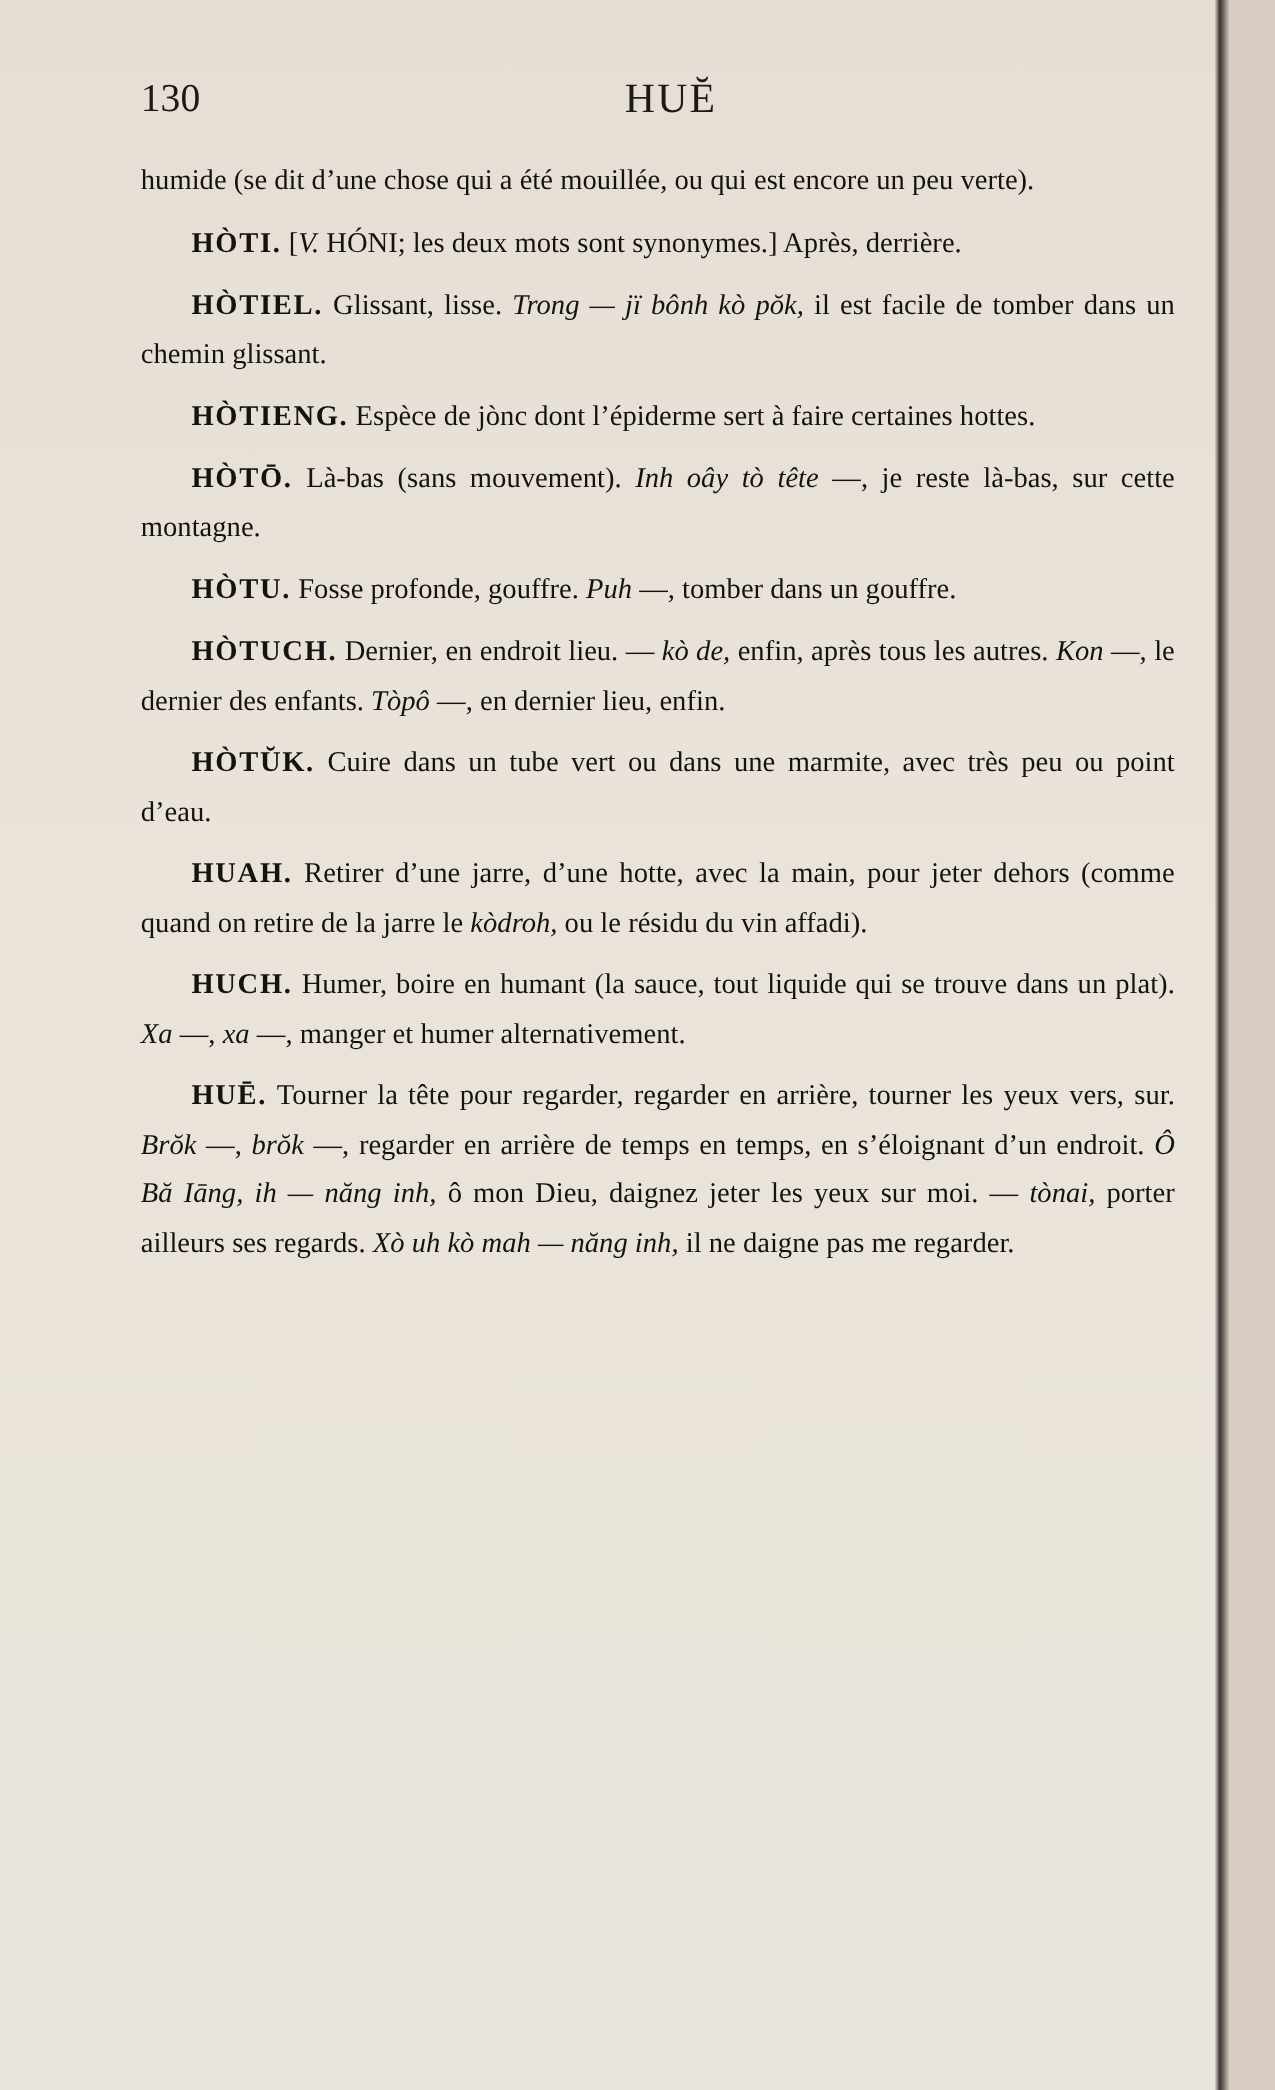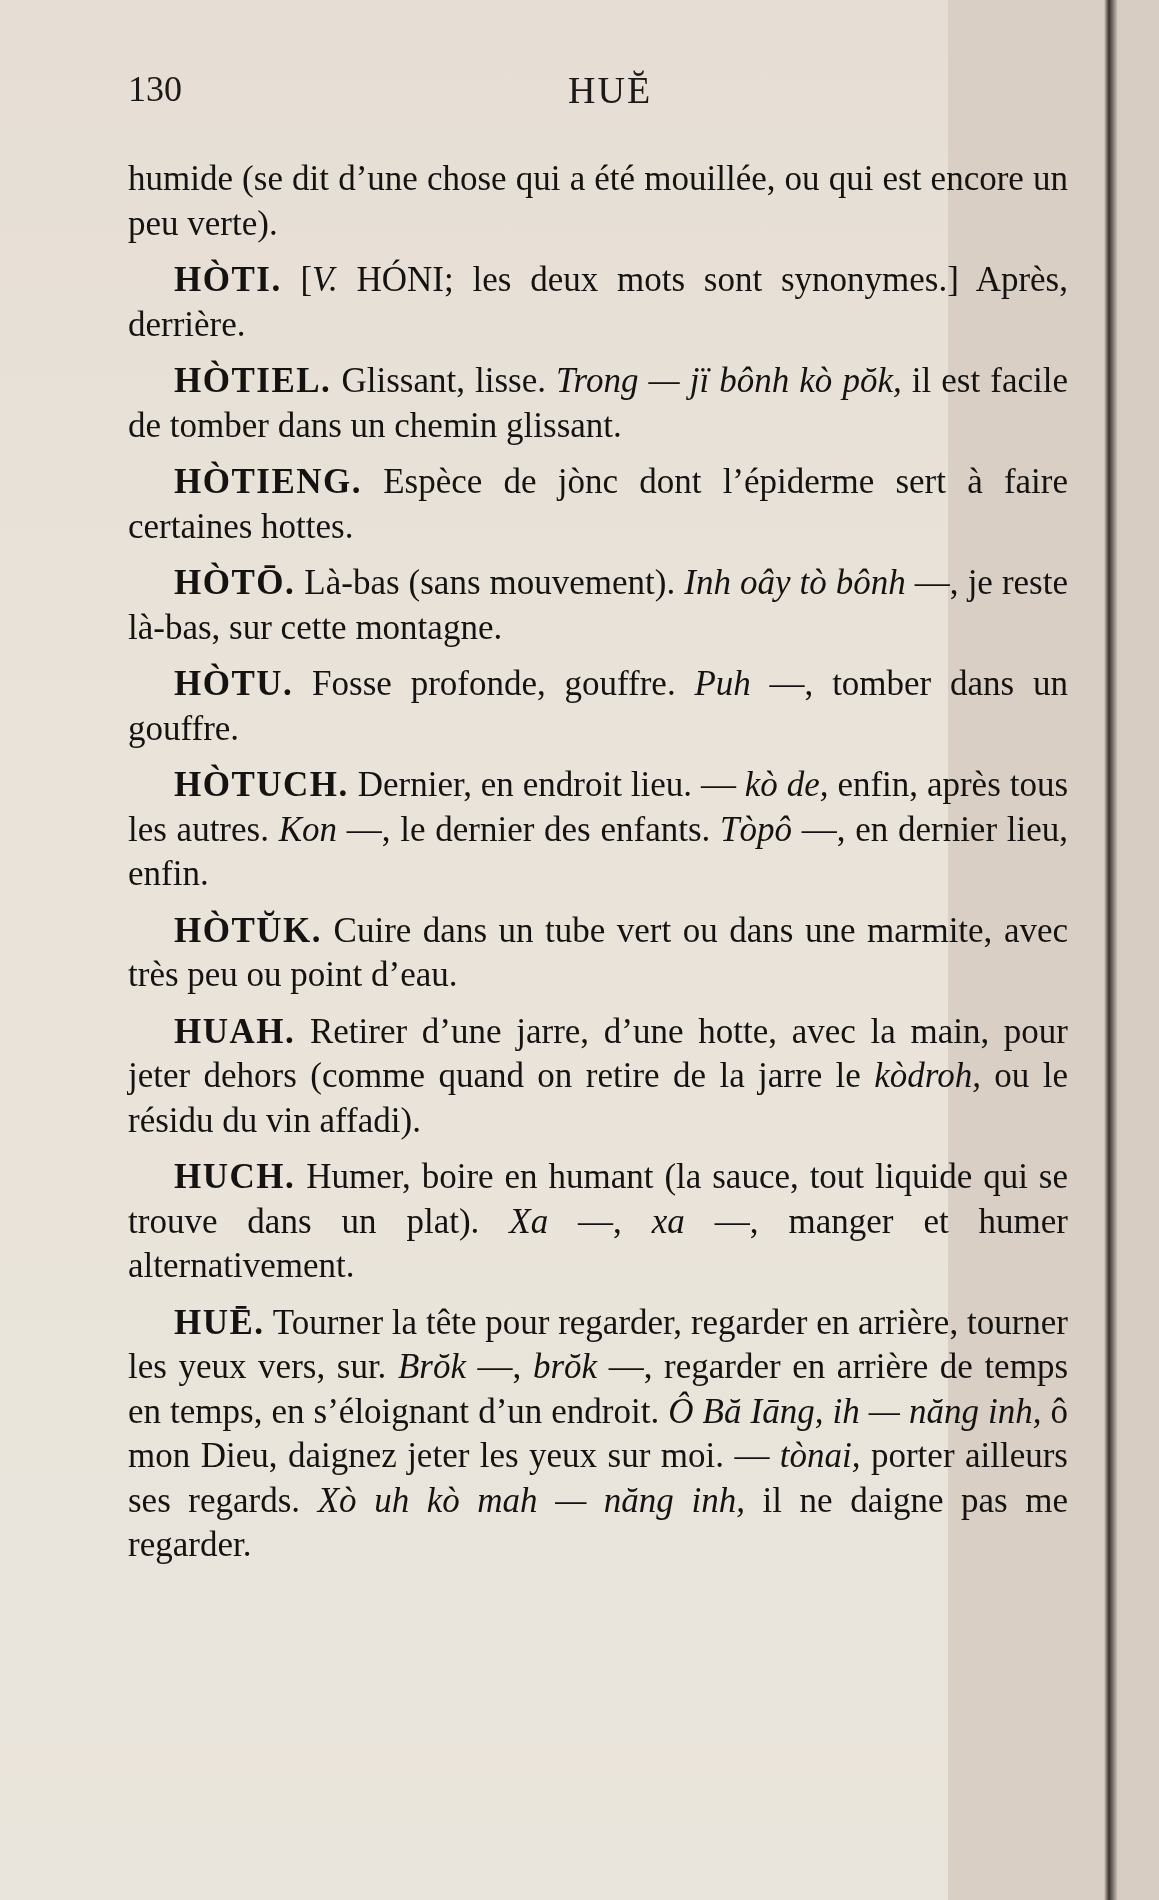--- a/index.html
+++ b/index.html
@@ -4,21 +4,21 @@
   <style>
     html, body { margin: 0; padding: 0; }
     body {
       width: 1159px; height: 1900px; overflow: hidden;
       background: #d9cfc5;
       position: relative;
       font-family: "DejaVu Serif", "Liberation Serif", serif;
     }
     .page {
       position: absolute; left: 0; top: 0;
-      width: 948px; height: 1900px;
+      width: 1108px; height: 1900px;
       background: linear-gradient(180deg, #e6ded4 0%, #e9e3d9 40%, #eae5dc 100%);
     }
     .spine-shadow {
       position: absolute; top: 0; left: 1104px; width: 14px; height: 1900px;
       background: linear-gradient(90deg, rgba(60,50,45,0.0) 0%, rgba(30,25,22,0.85) 35%, rgba(30,25,22,0.55) 60%, rgba(120,105,95,0.0) 100%);
     }
     .next-page {
       position: absolute; top: 0; left: 1118px; width: 41px; height: 1900px;
       background: #d8cdc3;
     }
@@ -28,23 +28,23 @@
     .page-number {
       position: absolute; left: 0; top: 0;
       font-family: "Liberation Serif", serif; font-size: 36px; color: #1c1a18;
     }
     .running-title {
       position: absolute; left: 440px; top: 0;
       font-family: "Liberation Serif", serif; font-size: 38px; color: #1c1a18;
       letter-spacing: 2px;
     }
     .body-text {
-      position: absolute; top: 157px; left: 128px; width: 940px;
+      position: absolute; top: 142px; left: 128px; width: 940px;
       font-family: "Liberation Serif", serif;
-      font-size: 35px; line-height: 44.5px; color: #151311;
+      font-size: 26px; line-height: 44.5px; color: #151311;
       text-align: justify;
     }
     .entry { margin: 0 0 12px 0; text-indent: 46px; }
     .entry.cont { text-indent: 0; }
     .hw { letter-spacing: 1.5px; font-weight: bold; }
     .it { font-style: italic; }
   </style>
 </head>
 <body>
 
@@ -52,21 +52,21 @@
   <div class="running-head">
     <span class="page-number">130</span>
     <span class="running-title">HUĔ</span>
   </div>
 
   <div class="body-text">
     <p class="entry cont"><span>humide (se dit d’une chose qui a été mouillée, ou qui est encore un peu verte).</span></p>
     <p class="entry"><span class="hw">HÒTI.</span><span> [</span><span class="it">V.</span><span> HÓNI; les deux mots sont synonymes.] Après, derrière.</span></p>
     <p class="entry"><span class="hw">HÒTIEL.</span><span> Glissant, lisse. </span><span class="it">Trong — jï bônh kò pŏk,</span><span> il est facile de tomber dans un chemin glissant.</span></p>
     <p class="entry"><span class="hw">HÒTIENG.</span><span> Espèce de jònc dont l’épiderme sert à faire certaines hottes.</span></p>
-    <p class="entry"><span class="hw">HÒTŌ.</span><span> Là-bas (sans mouvement). </span><span class="it">Inh oây tò bônh</span><span> —, je reste là-bas, sur cette montagne.</span></p>
+    <p class="entry"><span class="hw">HÒTŌ.</span><span> Là-bas (sans mouvement). </span><span class="it">Inh oây tò tête</span><span> —, je reste là-bas, sur cette montagne.</span></p>
     <p class="entry"><span class="hw">HÒTU.</span><span> Fosse profonde, gouffre. </span><span class="it">Puh</span><span> —, tomber dans un gouffre.</span></p>
     <p class="entry"><span class="hw">HÒTUCH.</span><span> Dernier, en endroit lieu. — </span><span class="it">kò de,</span><span> enfin, après tous les autres. </span><span class="it">Kon</span><span> —, le dernier des enfants. </span><span class="it">Tòpô</span><span> —, en dernier lieu, enfin.</span></p>
     <p class="entry"><span class="hw">HÒTŬK.</span><span> Cuire dans un tube vert ou dans une marmite, avec très peu ou point d’eau.</span></p>
     <p class="entry"><span class="hw">HUAH.</span><span> Retirer d’une jarre, d’une hotte, avec la main, pour jeter dehors (comme quand on retire de la jarre le </span><span class="it">kòdroh,</span><span> ou le résidu du vin affadi).</span></p>
     <p class="entry"><span class="hw">HUCH.</span><span> Humer, boire en humant (la sauce, tout liquide qui se trouve dans un plat). </span><span class="it">Xa</span><span> —, </span><span class="it">xa</span><span> —, manger et humer alternativement.</span></p>
     <p class="entry"><span class="hw">HUĒ.</span><span> Tourner la tête pour regarder, regarder en arrière, tourner les yeux vers, sur. </span><span class="it">Brŏk</span><span> —, </span><span class="it">brŏk</span><span> —, regarder en arrière de temps en temps, en s’éloignant d’un endroit. </span><span class="it">Ô Bă Iāng, ih — năng inh,</span><span> ô mon Dieu, daignez jeter les yeux sur moi. — </span><span class="it">tònai,</span><span> porter ailleurs ses regards. </span><span class="it">Xò uh kò mah — năng inh,</span><span> il ne daigne pas me regarder.</span></p>
   </div>
 </div>
 <div class="spine-shadow"></div>
 <div class="next-page"></div>

